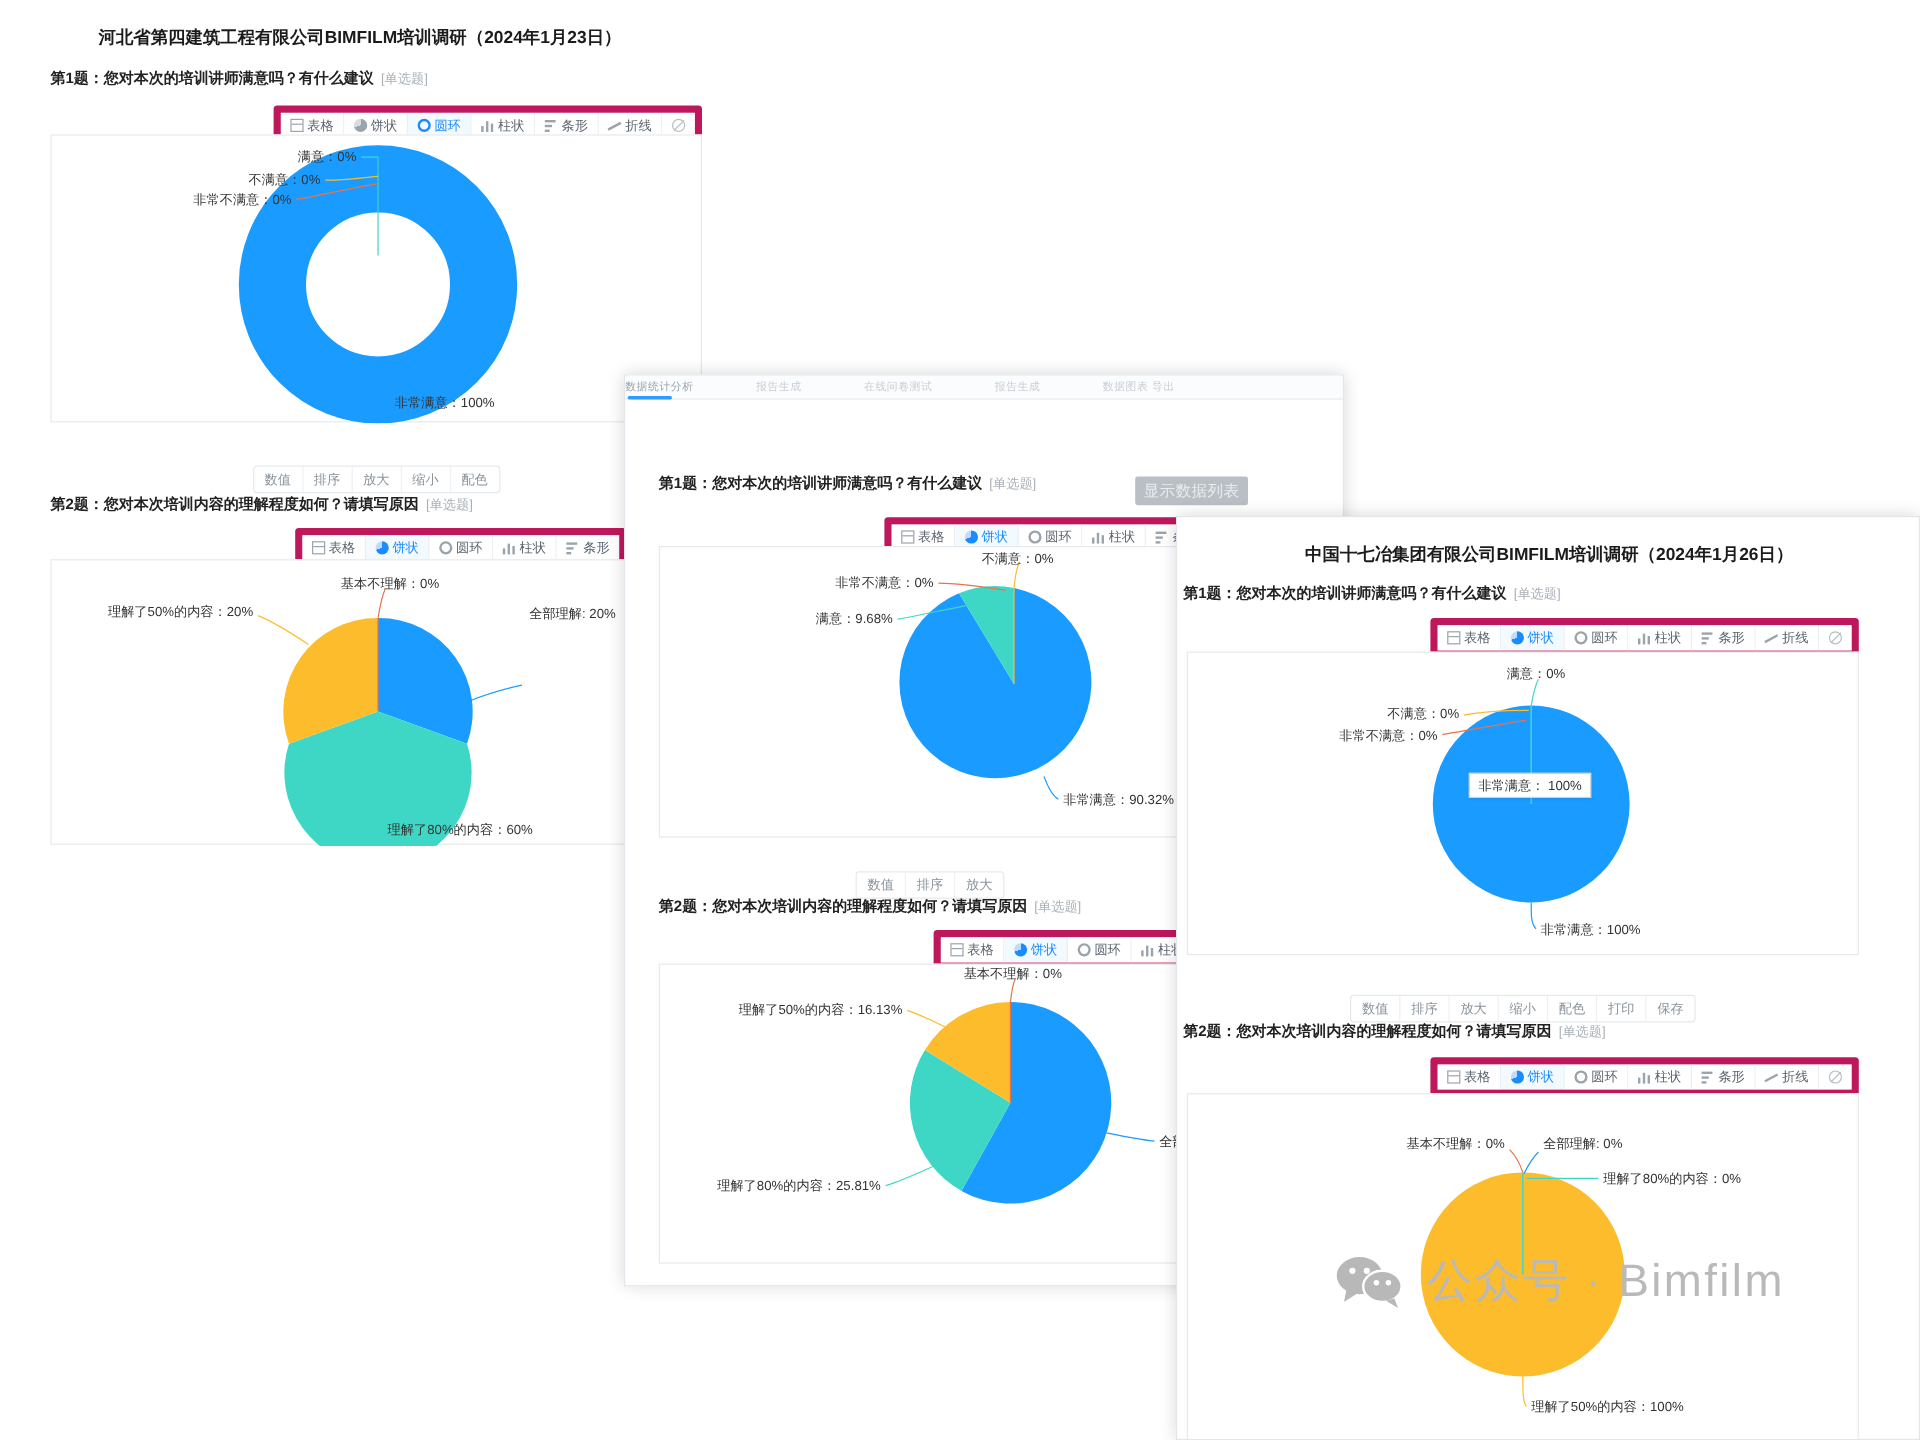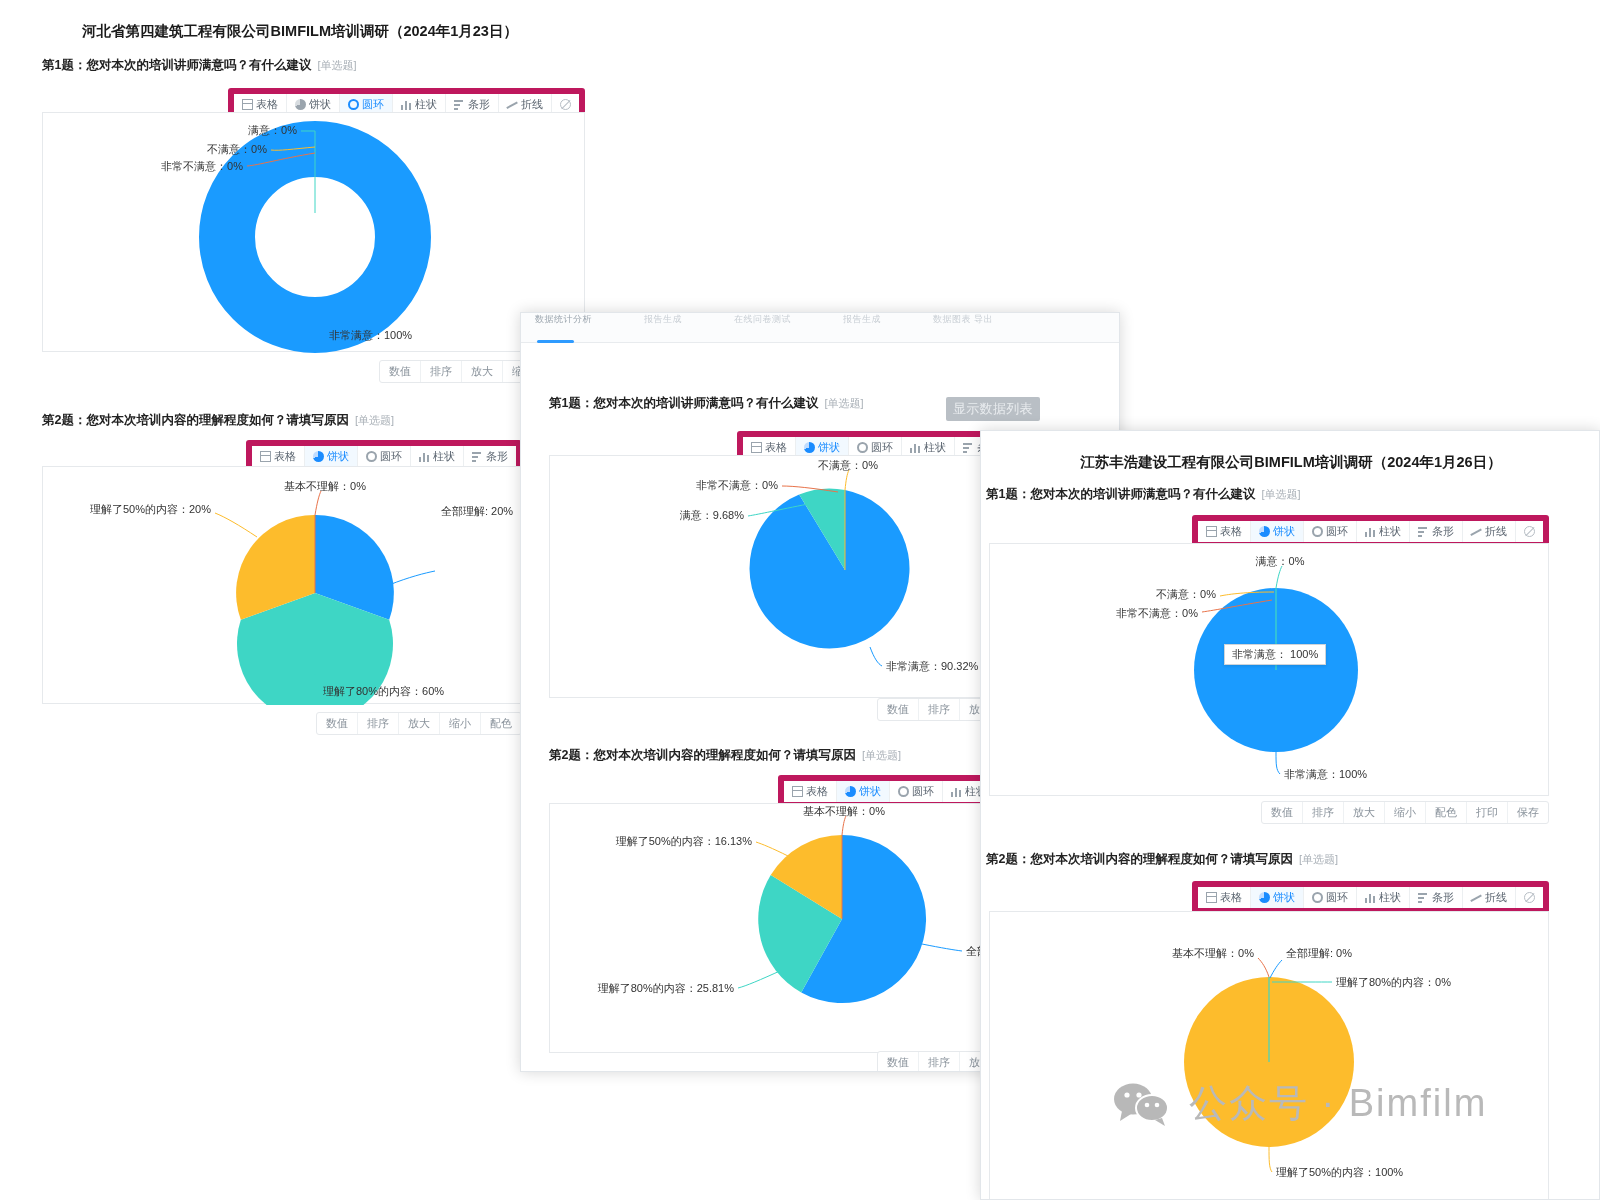--- a/index.html
+++ b/index.html
@@ -13,23 +13,23 @@
   }
   .window {
     position:absolute;
     background:#ffffff;
     overflow:hidden;
   }
   .win-shadow { box-shadow:0 0 14px rgba(0,0,0,0.16); border:1px solid #e2e6ea; }
 
   
   .chrome-strip {
-    position:absolute; left:0; top:0; right:0; height:30px;
+    position:absolute; left:0; top:0; right:0; height:20px;
     background:#fbfcfd; border-bottom:1px solid #e8ebee;
-    display:flex; padding-left:14px;
+    display:flex; align-items:flex-end; 
   }
   .chrome-tab {
     font-size:9px; color:#c8ced4; margin-right:52px; padding-bottom:3px;
     white-space:nowrap; position:relative; letter-spacing:.5px;
   }
   .chrome-tab.active { color:#9aa4ad; }
   .chrome-tab.active::after {
     content:""; position:absolute; left:2px; right:18px; bottom:-1px;
     height:3px; background:#2f9bff; border-radius:2px;
   }
@@ -87,21 +87,21 @@
   }
   .ic-ban::before {
     content:""; position:absolute; left:-1px; top:4px; width:12px; height:1.3px;
     background:#b7bec5; transform:rotate(-45deg);
   }
 
   
   .chart-card { border:1px solid #e6e9ec; background:#fff; position:relative; }
 
   
-  .action-bar { display:flex; justify-content:flex-end; }
+  .action-bar { display:flex; justify-content:center;margin-top:28px; }
   .action-group { display:flex; border:1px solid #e6e9ec; border-radius:3px; overflow:hidden; background:#fff; }
   .action-btn {
     padding:3px 9px; font-size:11px; color:#8a939c; border-right:1px solid #eef1f3;
     white-space:nowrap;
   }
   .action-btn:last-child { border-right:none; }
 
   
   .lbl { font-size:11px; fill:#333; font-family:"Liberation Sans","DejaVu Sans",sans-serif; }
   .leader { stroke-width:1; fill:none; }
@@ -402,21 +402,21 @@
     <div class="action-group">
       <div class="action-btn">数值</div>
       <div class="action-btn">排序</div>
       <div class="action-btn">放大</div>
     </div>
   </div>
 </div>
 
 <div class="window win-shadow" style="left:980px; top:430px; width:620px; height:770px;">
 
-  <div class="survey-title" style="position:absolute; left:0; top:22px; width:620px;">江苏丰浩建设工程有限公司BIMFILM培训调研（2024年1月26日）</div>
+  <div class="survey-title" style="position:absolute; left:0; top:22px; width:620px;">中国十七冶集团有限公司BIMFILM培训调研（2024年1月26日）</div>
 
   <div class="question-line" style="position:absolute; left:5px; top:55px;">
     <span>第1题：您对本次的培训讲师满意吗？有什么建议</span><span class="qtype">[单选题]</span>
   </div>
 
   <div class="type-bar" style="position:absolute; left:5px; top:84px; width:563px;">
     <div class="type-group">
       <div class="type-btn">
           <span class="ic ic-table"></span>
           <span>表格</span>
@@ -535,21 +535,21 @@
 
       <text class="lbl" x="264" y="45" text-anchor="end">基本不理解：0%</text>
       <text class="lbl" x="296" y="45" text-anchor="start">全部理解: 0%</text>
       <text class="lbl" x="346" y="74" text-anchor="start">理解了80%的内容：0%</text>
       <text class="lbl" x="286" y="264" text-anchor="start">理解了50%的内容：100%</text>
     </svg>
   </div>
 
 </div>
 
-<div class="watermark" style="left:1112px; top:1078px;gap:17px;">
+<div class="watermark" style="left:1112px; top:1042px;gap:17px;">
   <div class="wm-icon">
     <svg width="60" height="46" viewBox="0 0 60 46">
       <ellipse cx="21" cy="18" rx="19" ry="15.5" fill="#b8b8b8"></ellipse>
       <path d="M10,30 L8,40 L19,33 Z" fill="#b8b8b8"></path>
       <circle cx="15" cy="14" r="2.6" fill="#ffffff"></circle>
       <circle cx="27" cy="14" r="2.6" fill="#ffffff"></circle>
       <ellipse cx="40" cy="27" rx="16" ry="13" fill="#b8b8b8" stroke="#ffffff" stroke-width="2"></ellipse>
       <path d="M50,37 L53,45 L43,39 Z" fill="#b8b8b8"></path>
       <circle cx="35" cy="24" r="2.3" fill="#ffffff"></circle>
       <circle cx="45" cy="24" r="2.3" fill="#ffffff"></circle>

